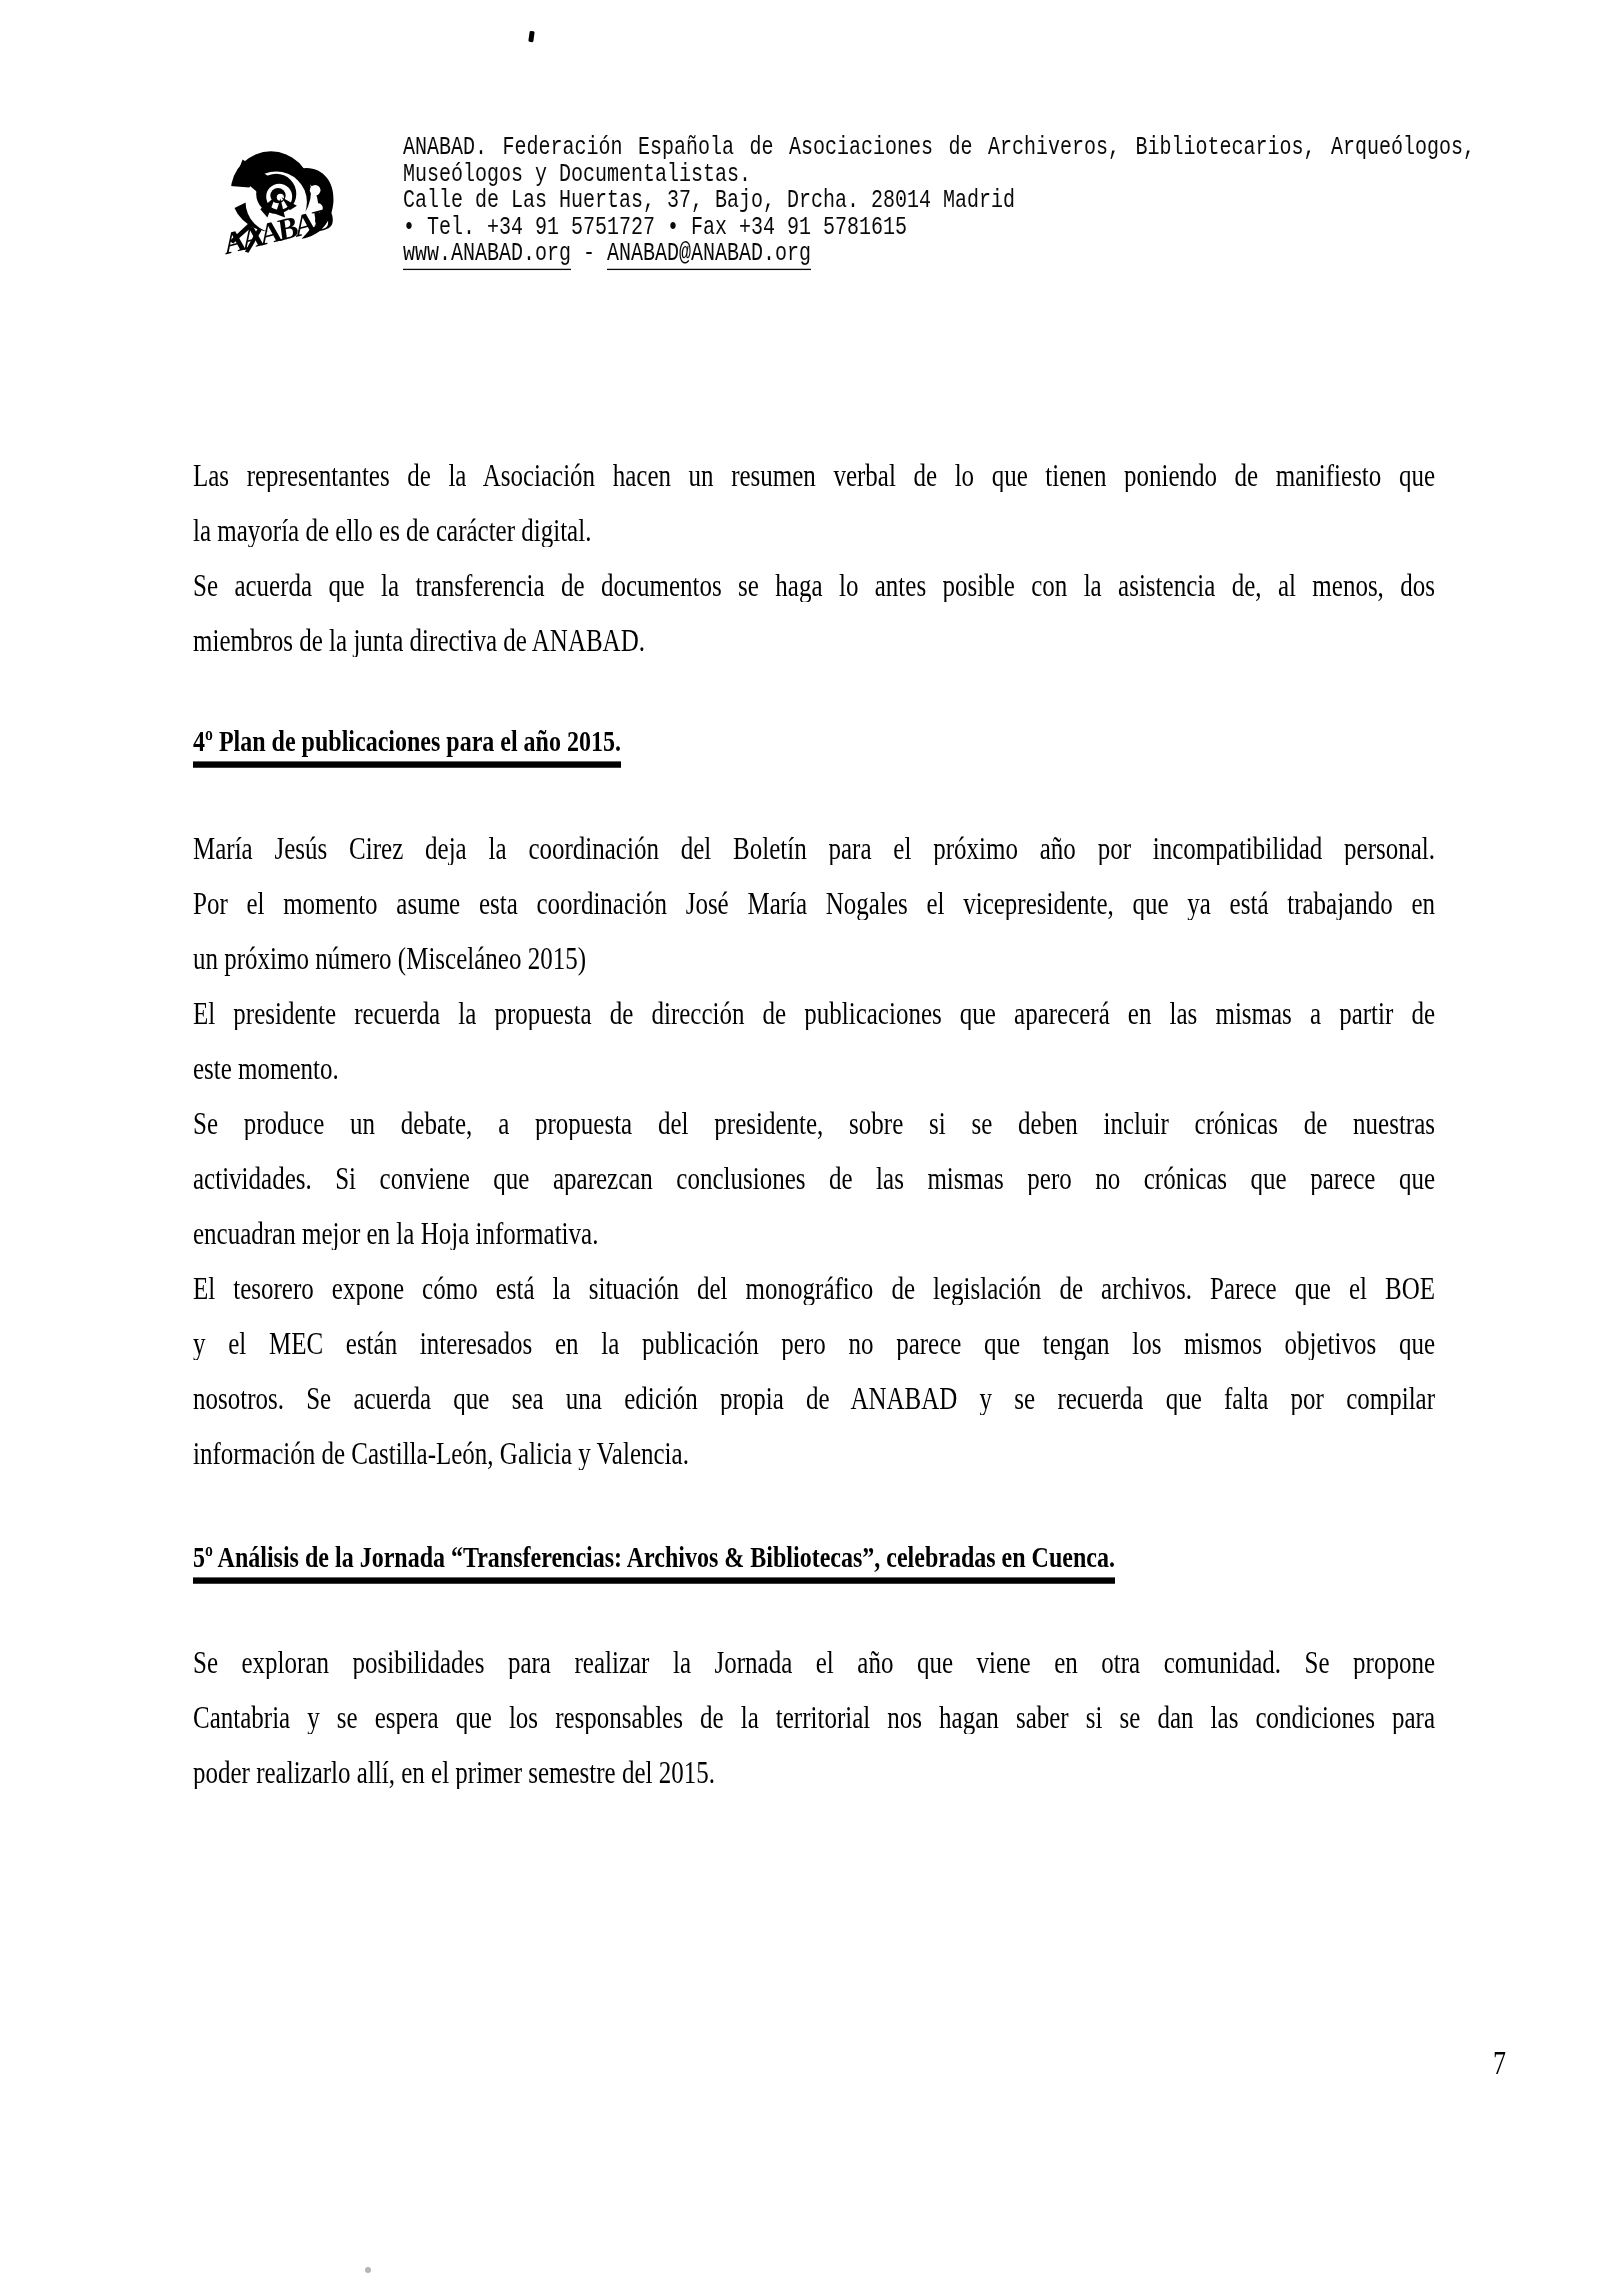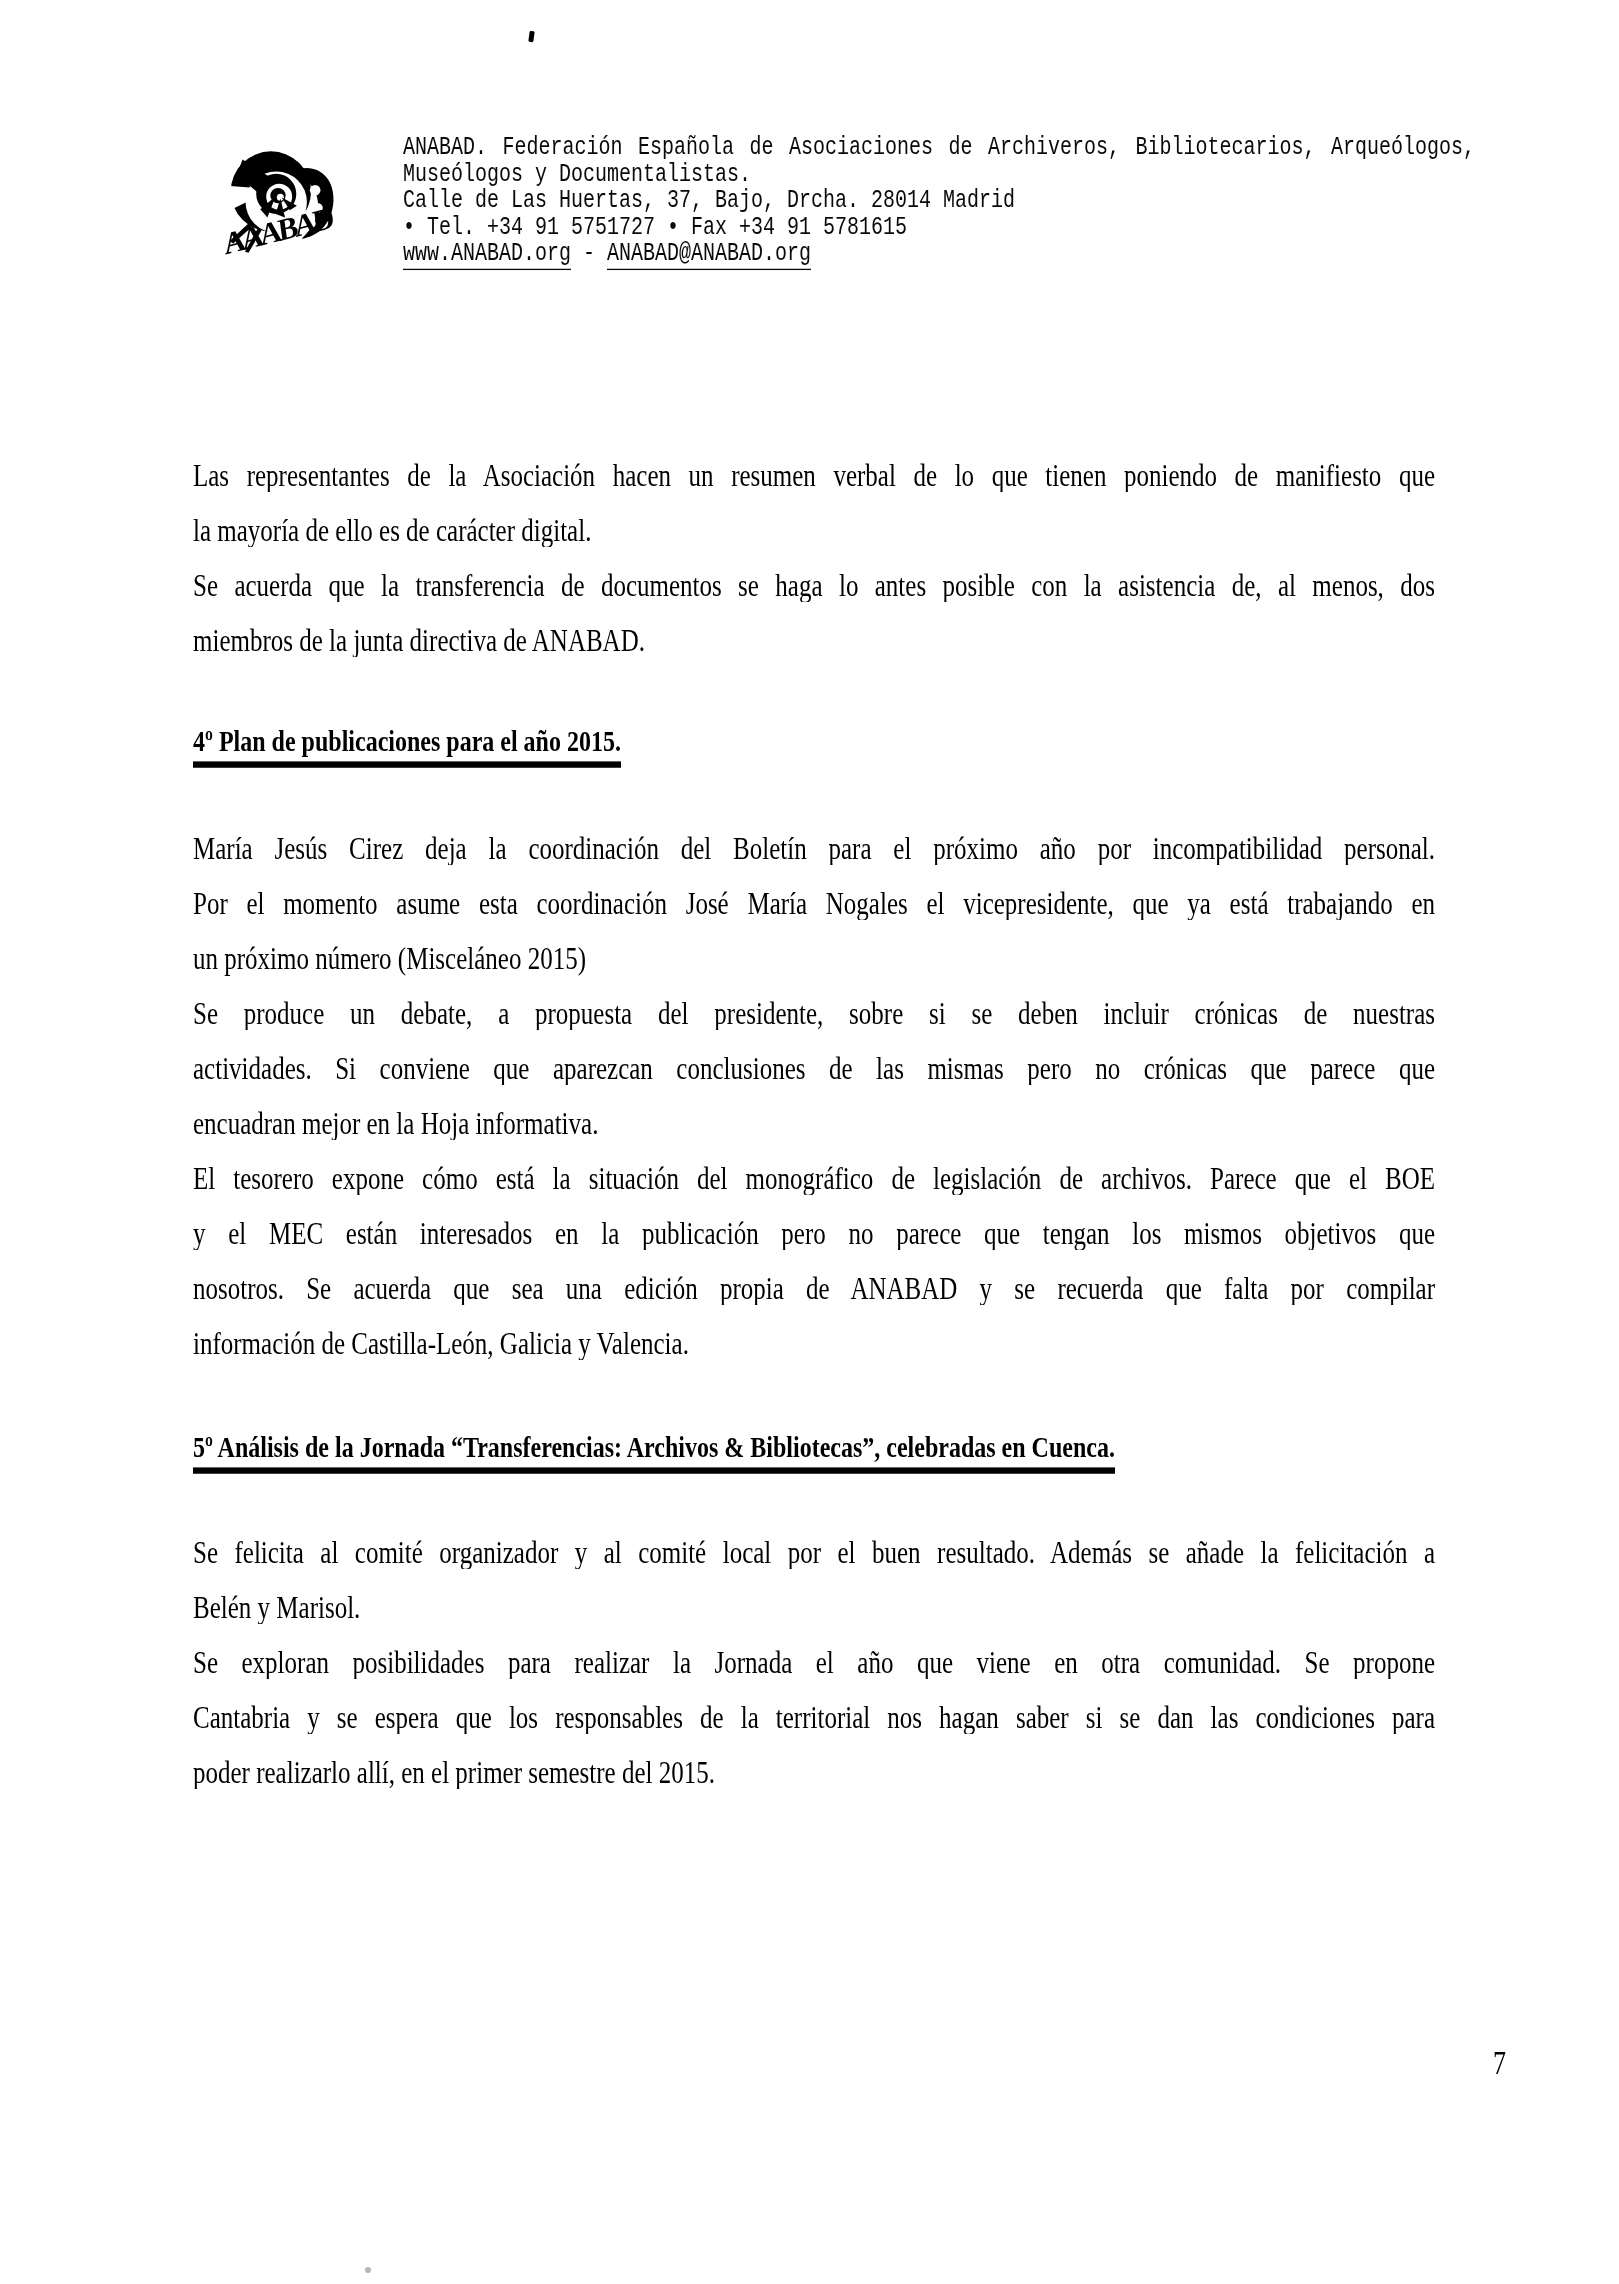--- a/index.html
+++ b/index.html
@@ -120,42 +120,42 @@
     <div class="bh h4m">
       <span class="hu">4º Plan de publicaciones para el año 2015.</span>
     </div>
 
     <div>
       <div class="bl">María Jesús Cirez deja la coordinación del Boletín para el próximo año por incompatibilidad personal.</div>
       <div class="bl">Por el momento asume esta coordinación José María Nogales el vicepresidente, que ya está trabajando en</div>
       <div class="bl last">un próximo número (Misceláneo 2015)</div>
     </div>
 
+    <div>
+      <div class="bl">El presidente recuerda la propuesta de dirección de publicaciones que aparecerá en las mismas a partir de</div>
+      <div class="bl last">este momento.</div>
+    </div>
 
     <div>
       <div class="bl">Se produce un debate, a propuesta del presidente, sobre si se deben incluir crónicas de nuestras</div>
       <div class="bl">actividades. Si conviene que aparezcan conclusiones de las mismas pero no crónicas que parece que</div>
       <div class="bl last">encuadran mejor en la Hoja informativa.</div>
     </div>
 
     <div>
       <div class="bl">El tesorero expone cómo está la situación del monográfico de legislación de archivos. Parece que el BOE</div>
       <div class="bl">y el MEC están interesados en la publicación pero no parece que tengan los mismos objetivos que</div>
       <div class="bl">nosotros. Se acuerda que sea una edición propia de ANABAD y se recuerda que falta por compilar</div>
       <div class="bl last">información de Castilla-León, Galicia y Valencia.</div>
     </div>
 
     <div class="bh h5m">
       <span class="hu">5º Análisis de la Jornada “Transferencias: Archivos &amp; Bibliotecas”, celebradas en Cuenca.</span>
     </div>
 
-    <div>
-      <div class="bl">Se felicita al comité organizador y al comité local por el buen resultado. Además se añade la felicitación a</div>
-      <div class="bl last">Belén y Marisol.</div>
-    </div>
 
 
 
     <div>
       <div class="bl">Se exploran posibilidades para realizar la Jornada el año que viene en otra comunidad. Se propone</div>
       <div class="bl">Cantabria y se espera que los responsables de la territorial nos hagan saber si se dan las condiciones para</div>
       <div class="bl last">poder realizarlo allí, en el primer semestre del 2015.</div>
     </div>
 
   </div>

